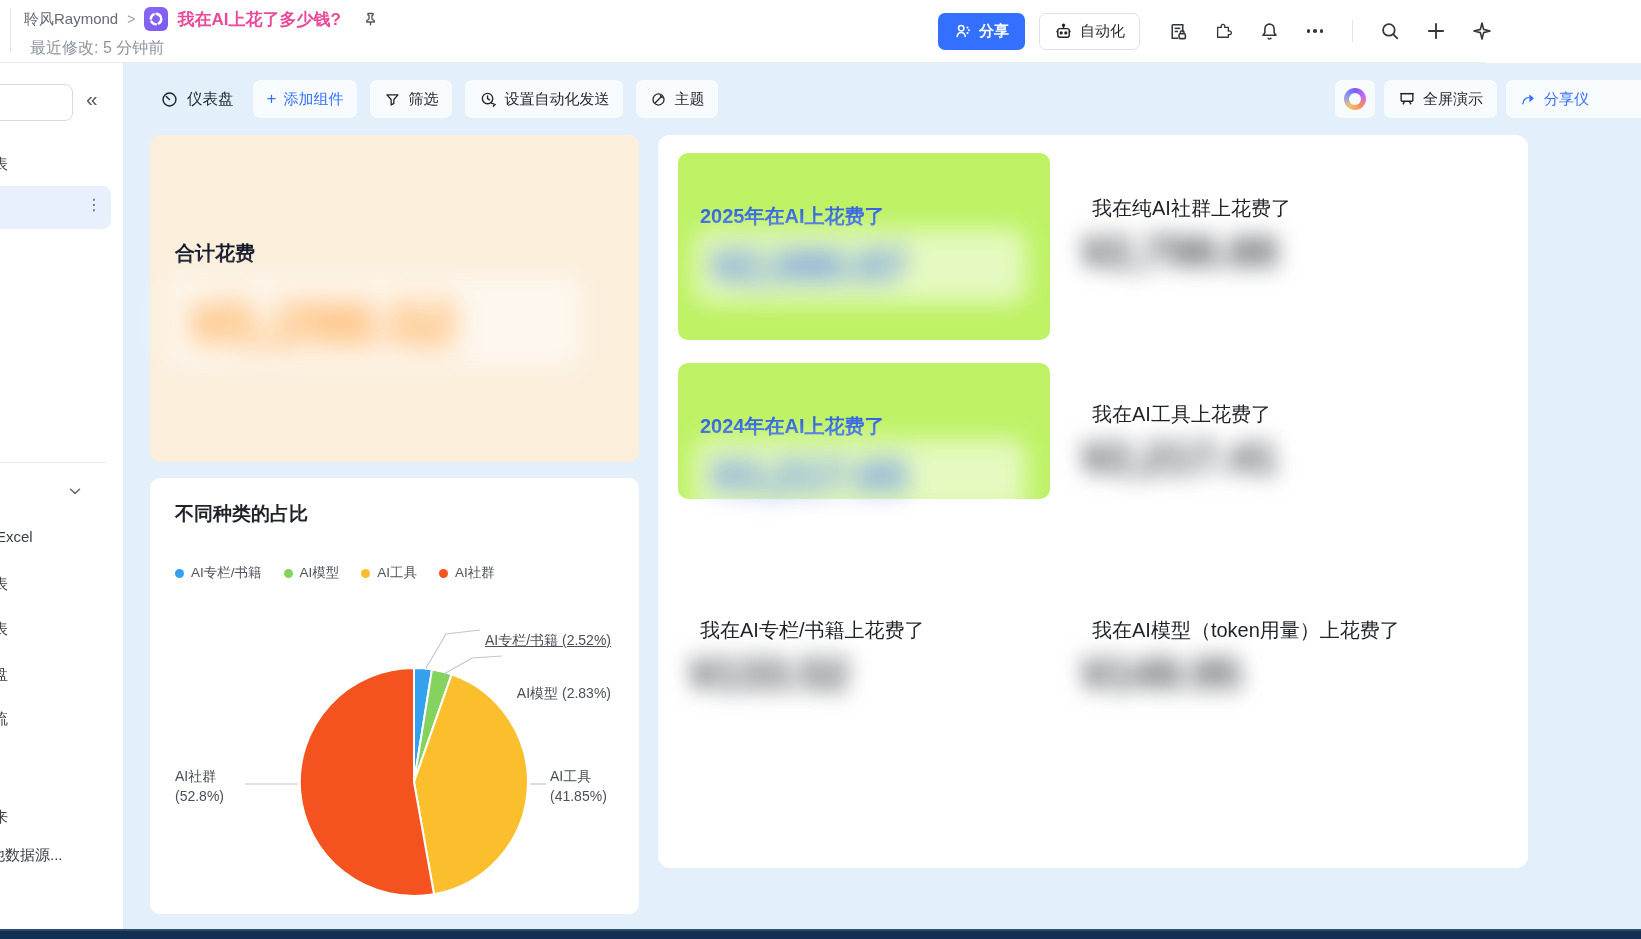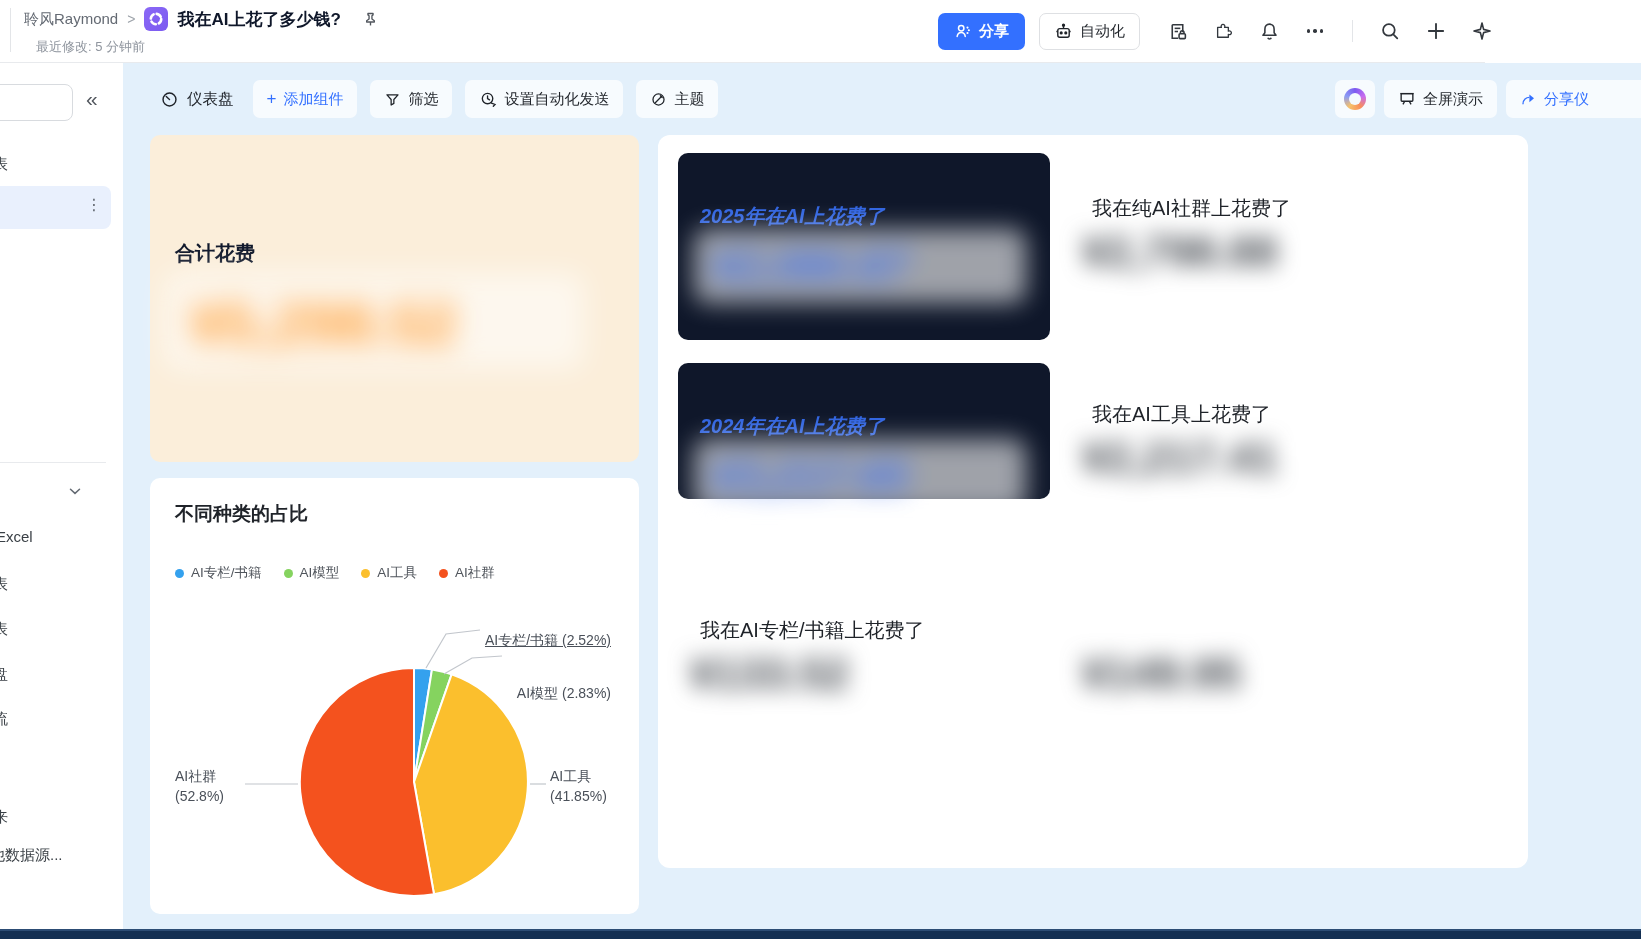--- a/index.html
+++ b/index.html
@@ -8,23 +8,23 @@
   svg{display:block;}
   
   .header{position:absolute;top:0;left:0;width:1485px;height:62px;background:#fff;
           border-bottom:1px solid #E8EAED;z-index:6;}
   .hdr-vline{position:absolute;left:10px;top:8px;width:1px;height:44px;background:#E3E5E8;}
   .crumb-row{position:absolute;left:24px;top:7px;display:flex;align-items:center;gap:9px;}
   .crumb-ws{font-size:15px;color:#646A73;}
   .crumb-sep{font-size:14px;color:#9CA2A9;}
   .app-ico{width:24px;height:24px;border-radius:6px;display:flex;align-items:center;justify-content:center;
            background:linear-gradient(135deg,#8A68F6,#7B5AF0);}
-  .doc-title{font-size:17px;font-weight:700;color:#0f172a;}
+  .doc-title{font-size:17px;font-weight:700;color:#ec4899;}
   .pin{margin-left:12px;color:#51565D;}
-  .modified{position:absolute;left:36px;top:38px;font-size:13px;color:#8F959E;}
+  .modified{position:absolute;left:30px;top:38px;font-size:16px;color:#8F959E;}
   .hdr-right{position:absolute;top:0;right:0;height:62px;display:flex;align-items:center;}
   .btn-share{display:flex;align-items:center;gap:7px;background:#3370FF;color:#fff;border:none;
              border-radius:7px;height:37px;padding:0 16px;font-size:15px;font-weight:600;cursor:pointer;}
   .btn-auto{display:flex;align-items:center;gap:7px;background:#fff;color:#1F2329;border:1px solid #DEE0E3;
             border-radius:7px;height:37px;padding:0 14px;font-size:15px;cursor:pointer;margin-left:14px;}
   .hdr-icons{display:flex;align-items:center;gap:24px;margin-left:26px;color:#33383E;}
   .hdr-ic{cursor:pointer;display:flex;align-items:center;justify-content:center;width:22px;height:22px;}
   .dots-h{display:flex;gap:3px;}
   .dots-h i{width:3.5px;height:3.5px;border-radius:50%;background:#33383E;}
   .hdr-div{width:1px;height:22px;background:#E3E5E8;margin:0 2px;}
@@ -59,21 +59,21 @@
   .blurband{position:absolute;border-radius:14px;filter:blur(12px);white-space:nowrap;}
   .card-total .blurband{left:14px;top:138px;width:420px;height:96px;background:rgba(255,255,255,.55);
        font-size:60px;font-weight:700;color:#FFA13C;padding:16px 0 0 26px;box-sizing:border-box;filter:blur(14px);}
   .card-pie{left:27px;top:415px;width:489px;height:436px;background:#fff;}
   .card-pie .title{position:absolute;left:25px;top:23px;font-size:19px;font-weight:700;color:#1F2329;}
   .legend{position:absolute;left:25px;top:86px;display:flex;gap:22px;align-items:center;}
   .lg-item{display:flex;align-items:center;gap:7px;font-size:13.5px;color:#50555C;cursor:pointer;}
   .lg-dot{width:9px;height:9px;border-radius:50%;}
   .callout{position:absolute;font-size:14px;color:#4A5059;line-height:20px;}
   .panel{left:535px;top:72px;width:870px;height:733px;background:#fff;border-radius:12px;}
-  .mini{position:absolute;border-radius:10px;background:#0f172a;font-style:italic;}
+  .mini{position:absolute;border-radius:10px;background:#bef264;}
   .mini .title{position:absolute;left:22px;top:50px;font-size:20px;font-weight:600;color:#2F63E0;}
   .mini .blurband{left:16px;top:76px;width:332px;height:74px;background:rgba(255,255,255,.6);
        font-size:44px;font-weight:700;color:#4C79EE;padding:12px 0 0 18px;box-sizing:border-box;}
   .stat-title{position:absolute;font-size:20px;color:#1F2329;}
   .stat-blur{position:absolute;filter:blur(11px);font-size:44px;font-weight:700;color:#3F444B;white-space:nowrap;}
   
   .bottombar{position:absolute;left:0;bottom:0;width:1641px;height:10px;background:#132F52;
              border-top:2px solid #2C4C74;box-sizing:border-box;z-index:9;}
 </style>
 </head>
@@ -310,17 +310,18 @@
     <div class="mini" style="left:20px;top:228px;width:372px;height:136px;">
       <div class="title">2024年在AI上花费了</div>
       <div class="blurband">¥3,217.65</div>
     </div>
     <div class="stat-title" style="left:434px;top:60px;">我在纯AI社群上花费了</div>
     <div class="stat-blur" style="left:424px;top:92px;">¥2,798.88</div>
     <div class="stat-title" style="left:434px;top:266px;">我在AI工具上花费了</div>
     <div class="stat-blur" style="left:424px;top:298px;">¥2,217.41</div>
     <div class="stat-title" style="left:42px;top:482px;">我在AI专栏/书籍上花费了</div>
     <div class="stat-blur" style="left:32px;top:514px;">¥133.52</div>
+    <div class="stat-title" style="left:434px;top:482px;">我在AI模型（token用量）上花费了</div>
     <div class="stat-blur" style="left:424px;top:514px;">¥149.95</div>
   </div>
 </div>
 
 <div class="bottombar"></div>
 
 </body></html>

